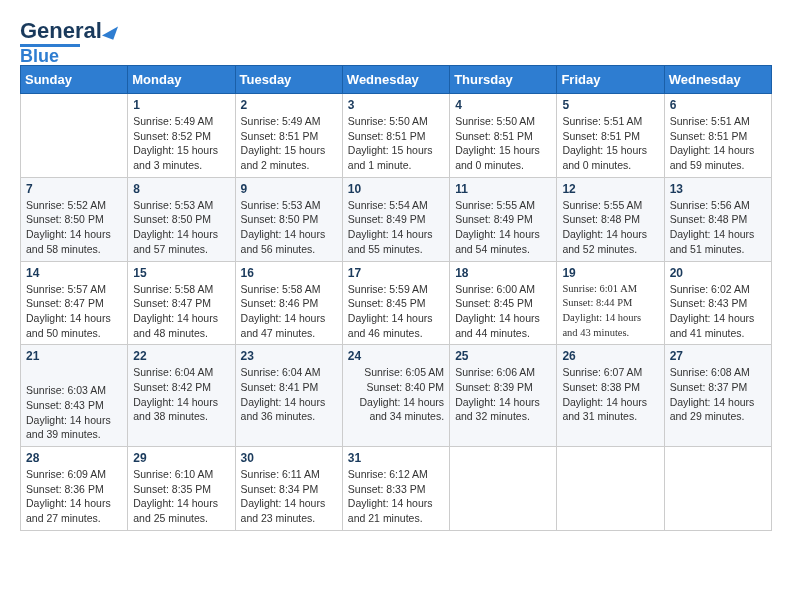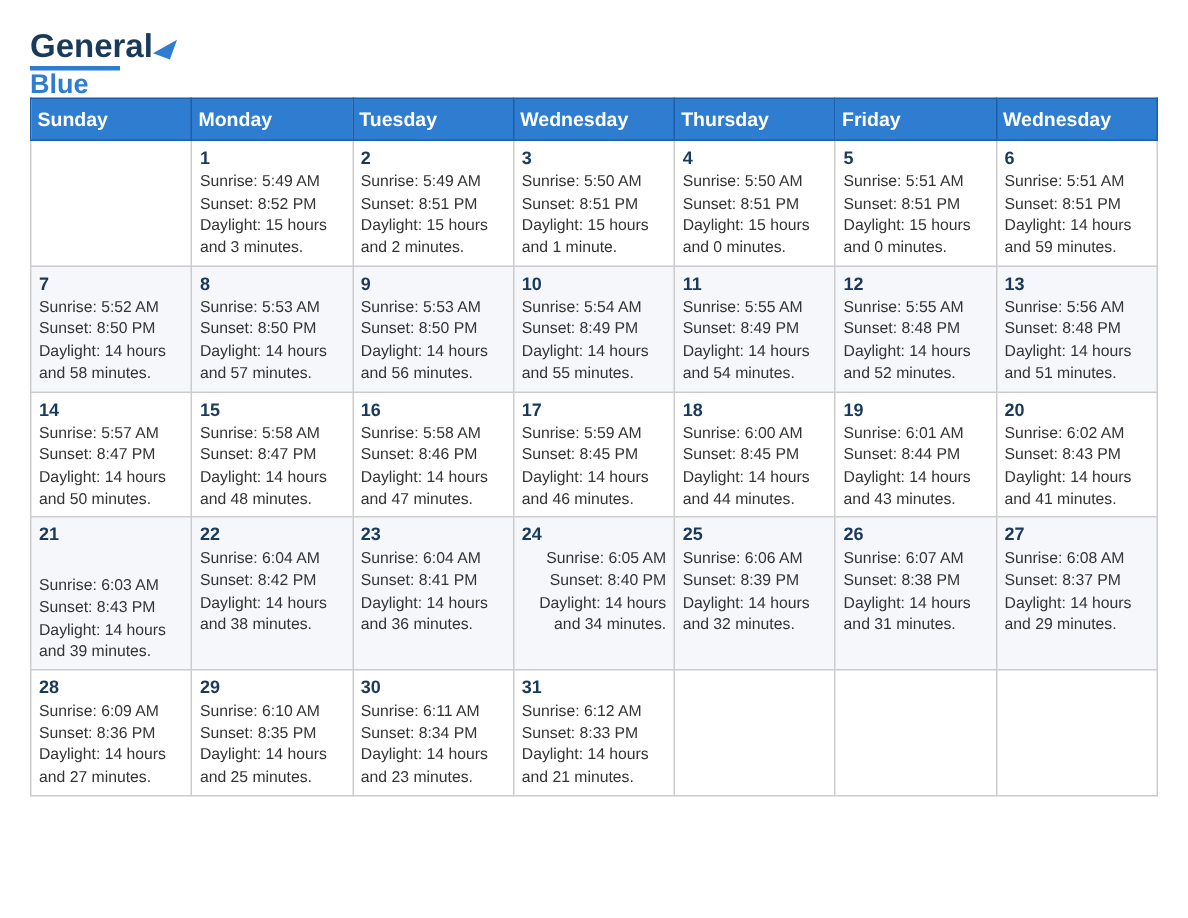--- a/index.html
+++ b/index.html
@@ -251,21 +251,21 @@
         </td>
         <td>
           <div class="day-num">18</div>
           <div class="day-info" style="white-space: pre-line;">Sunrise: 6:00 AM
 Sunset: 8:45 PM
 Daylight: 14 hours
 and 44 minutes.</div>
         </td>
         <td>
           <div class="day-num">19</div>
-          <div class="day-info" style="white-space: pre-line;">Sunrise: 6:01 AM
+          <div class="day-info" style="white-space: pre-line; font-family: Liberation Serif, serif;">Sunrise: 6:01 AM
 Sunset: 8:44 PM
 Daylight: 14 hours
 and 43 minutes.</div>
         </td>
         <td>
           <div class="day-num">20</div>
           <div class="day-info" style="white-space: pre-line;">Sunrise: 6:02 AM
 Sunset: 8:43 PM
 Daylight: 14 hours
 and 41 minutes.</div>

